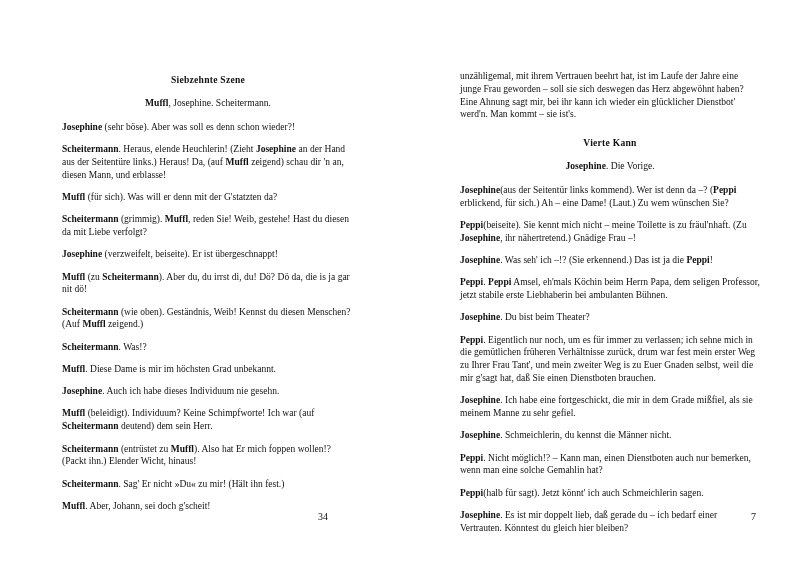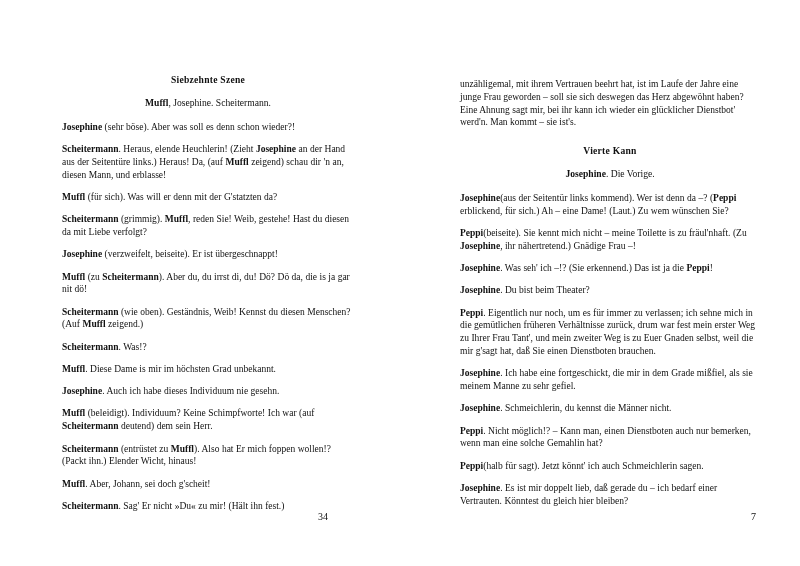--- a/index.html
+++ b/index.html
@@ -68,21 +68,21 @@
     bottom: 44px;
     font-size: 10px;
     font-weight: normal;
   }
   .page-left .page-number  { right: 72px; }
   .page-right .page-number { right: 44px; }
 
   .cont-para {
     font-size: 9.5px;
     line-height: 1.345;
-    margin: 8px 0 16px 0;
+    margin: 0 0 16px 0;
   }
 </style>
 </head>
 <body>
 
 <div class="spread">
 
   <div class="page page-left">
     <div class="scene-heading">Siebzehnte Szene</div>
 
@@ -96,40 +96,41 @@
         <p class="speech"><span class="speaker">Muffl</span><span> (für sich). Was will er denn mit der G'statzten da?</span></p>
         <p class="speech"><span class="speaker">Scheitermann</span><span> (grimmig). <b>Muffl</b>, reden Sie! Weib, gestehe! Hast du diesen da mit Liebe verfolgt?</span></p>
         <p class="speech"><span class="speaker">Josephine</span><span> (verzweifelt, beiseite). Er ist übergeschnappt!</span></p>
         <p class="speech"><span class="speaker">Muffl</span><span> (zu <b>Scheitermann</b>). Aber du, du irrst di, du! Dö? Dö da, die is ja gar nit dö!</span></p>
         <p class="speech"><span class="speaker">Scheitermann</span><span> (wie oben). Geständnis, Weib! Kennst du diesen Menschen? (Auf <b>Muffl</b> zeigend.)</span></p>
         <p class="speech"><span class="speaker">Scheitermann</span><span>. Was!?</span></p>
         <p class="speech"><span class="speaker">Muffl</span><span>. Diese Dame is mir im höchsten Grad unbekannt.</span></p>
         <p class="speech"><span class="speaker">Josephine</span><span>. Auch ich habe dieses Individuum nie gesehn.</span></p>
         <p class="speech"><span class="speaker">Muffl</span><span> (beleidigt). Individuum? Keine Schimpfworte! Ich war (auf <b>Scheitermann</b> deutend) dem sein Herr.</span></p>
         <p class="speech"><span class="speaker">Scheitermann</span><span> (entrüstet zu <b>Muffl</b>). Also hat Er mich foppen wollen!? (Packt ihn.) Elender Wicht, hinaus!</span></p>
+        <p class="speech"><span class="speaker">Scheitermann</span><span>. Sag' Er nicht »Du« zu mir! (Hält ihn fest.)</span></p>
         <p class="speech"><span class="speaker">Muffl</span><span>. Aber, Johann, sei doch g'scheit!</span></p>
-        <p class="speech"><span class="speaker">Scheitermann</span><span>. Sag' Er nicht »Du« zu mir! (Hält ihn fest.)</span></p>
       </div>
 
     <div class="page-number">34</div>
   </div>
 
   <div class="page page-right">
     <div class="cont-para">unzähligemal, mit ihrem Vertrauen beehrt hat, ist im Laufe der Jahre eine junge Frau geworden – soll sie sich deswegen das Herz abgewöhnt haben? Eine Ahnung sagt mir, bei ihr kann ich wieder ein glücklicher Dienstbot' werd'n. Man kommt – sie ist's.</div>
 
     <div class="scene-heading">Vierte Kann</div>
 
     <div class="scene-cast">
       <b>Josephine</b><span>. Die Vorige.</span>
     </div>
 
     <div id="right-speeches">
         <p class="speech"><span class="speaker">Josephine</span><span>(aus der Seitentür links kommend). Wer ist denn da –? (<b>Peppi</b> erblickend, für sich.) Ah – eine Dame! (Laut.) Zu wem wünschen Sie?</span></p>
         <p class="speech"><span class="speaker">Peppi</span><span>(beiseite). Sie kennt mich nicht – meine Toilette is zu fräul'nhaft. (Zu <b>Josephine</b>, ihr nähertretend.) Gnädige Frau –!</span></p>
         <p class="speech"><span class="speaker">Josephine</span><span>. Was seh' ich –!? (Sie erkennend.) Das ist ja die <b>Peppi</b>!</span></p>
+        <p class="speech"><span class="speaker">Peppi</span><span>. <b>Peppi</b> Amsel, eh'mals Köchin beim Herrn Papa, dem seligen Professor, jetzt stabile erste Liebhaberin bei ambulanten Bühnen.</span></p>
         <p class="speech"><span class="speaker">Josephine</span><span>. Du bist beim Theater?</span></p>
         <p class="speech"><span class="speaker">Peppi</span><span>. Eigentlich nur noch, um es für immer zu verlassen; ich sehne mich in die gemütlichen früheren Verhältnisse zurück, drum war fest mein erster Weg zu Ihrer Frau Tant', und mein zweiter Weg is zu Euer Gnaden selbst, weil die mir g'sagt hat, daß Sie einen Dienstboten brauchen.</span></p>
         <p class="speech"><span class="speaker">Josephine</span><span>. Ich habe eine fortgeschickt, die mir in dem Grade mißfiel, als sie meinem Manne zu sehr gefiel.</span></p>
         <p class="speech"><span class="speaker">Josephine</span><span>. Schmeichlerin, du kennst die Männer nicht.</span></p>
         <p class="speech"><span class="speaker">Peppi</span><span>. Nicht möglich!? – Kann man, einen Dienstboten auch nur bemerken, wenn man eine solche Gemahlin hat?</span></p>
         <p class="speech"><span class="speaker">Peppi</span><span>(halb für sagt). Jetzt könnt' ich auch Schmeichlerin sagen.</span></p>
         <p class="speech"><span class="speaker">Josephine</span><span>. Es ist mir doppelt lieb, daß gerade du – ich bedarf einer Vertrauten. Könntest du gleich hier bleiben?</span></p>
       </div>
 
     <div class="page-number">7</div>

